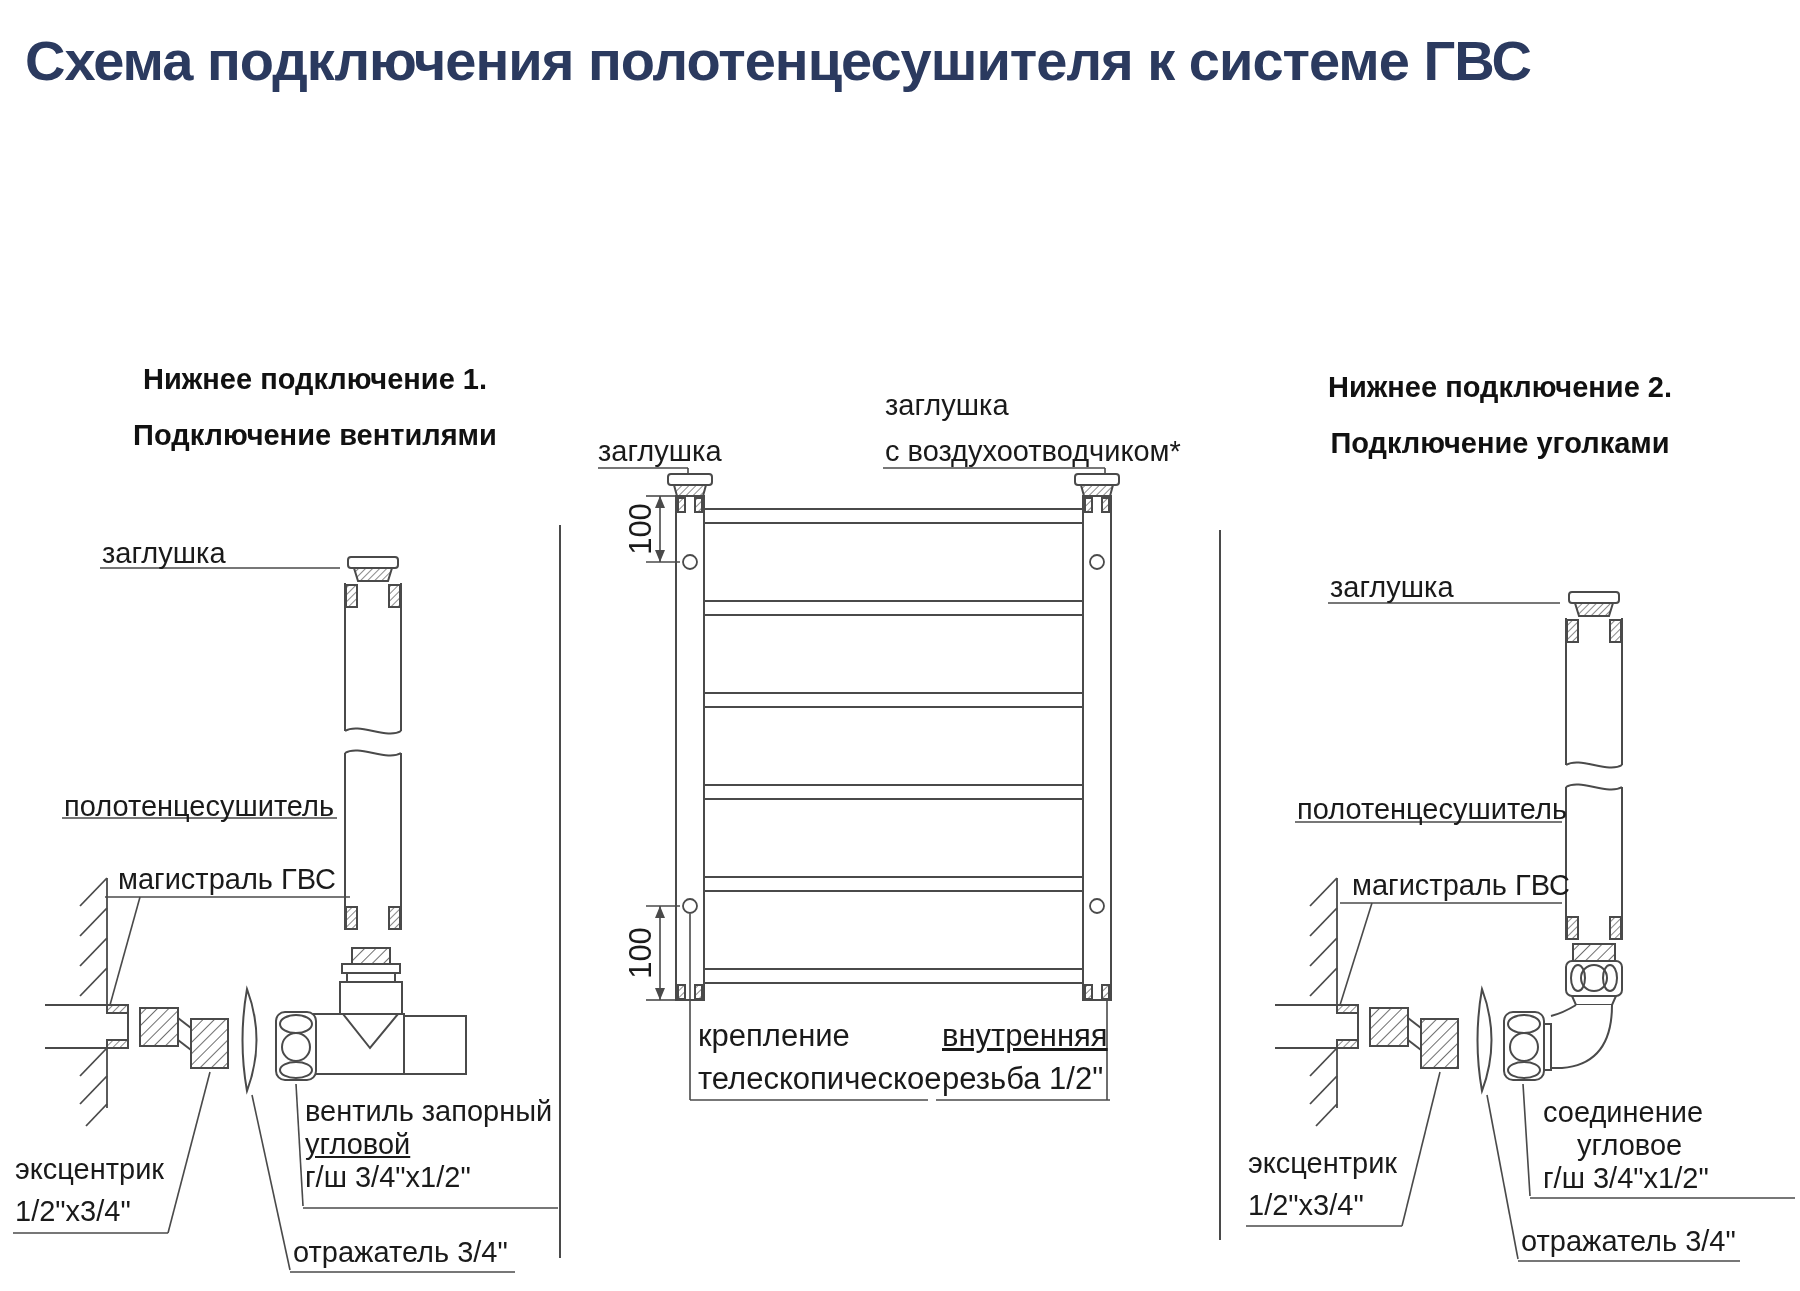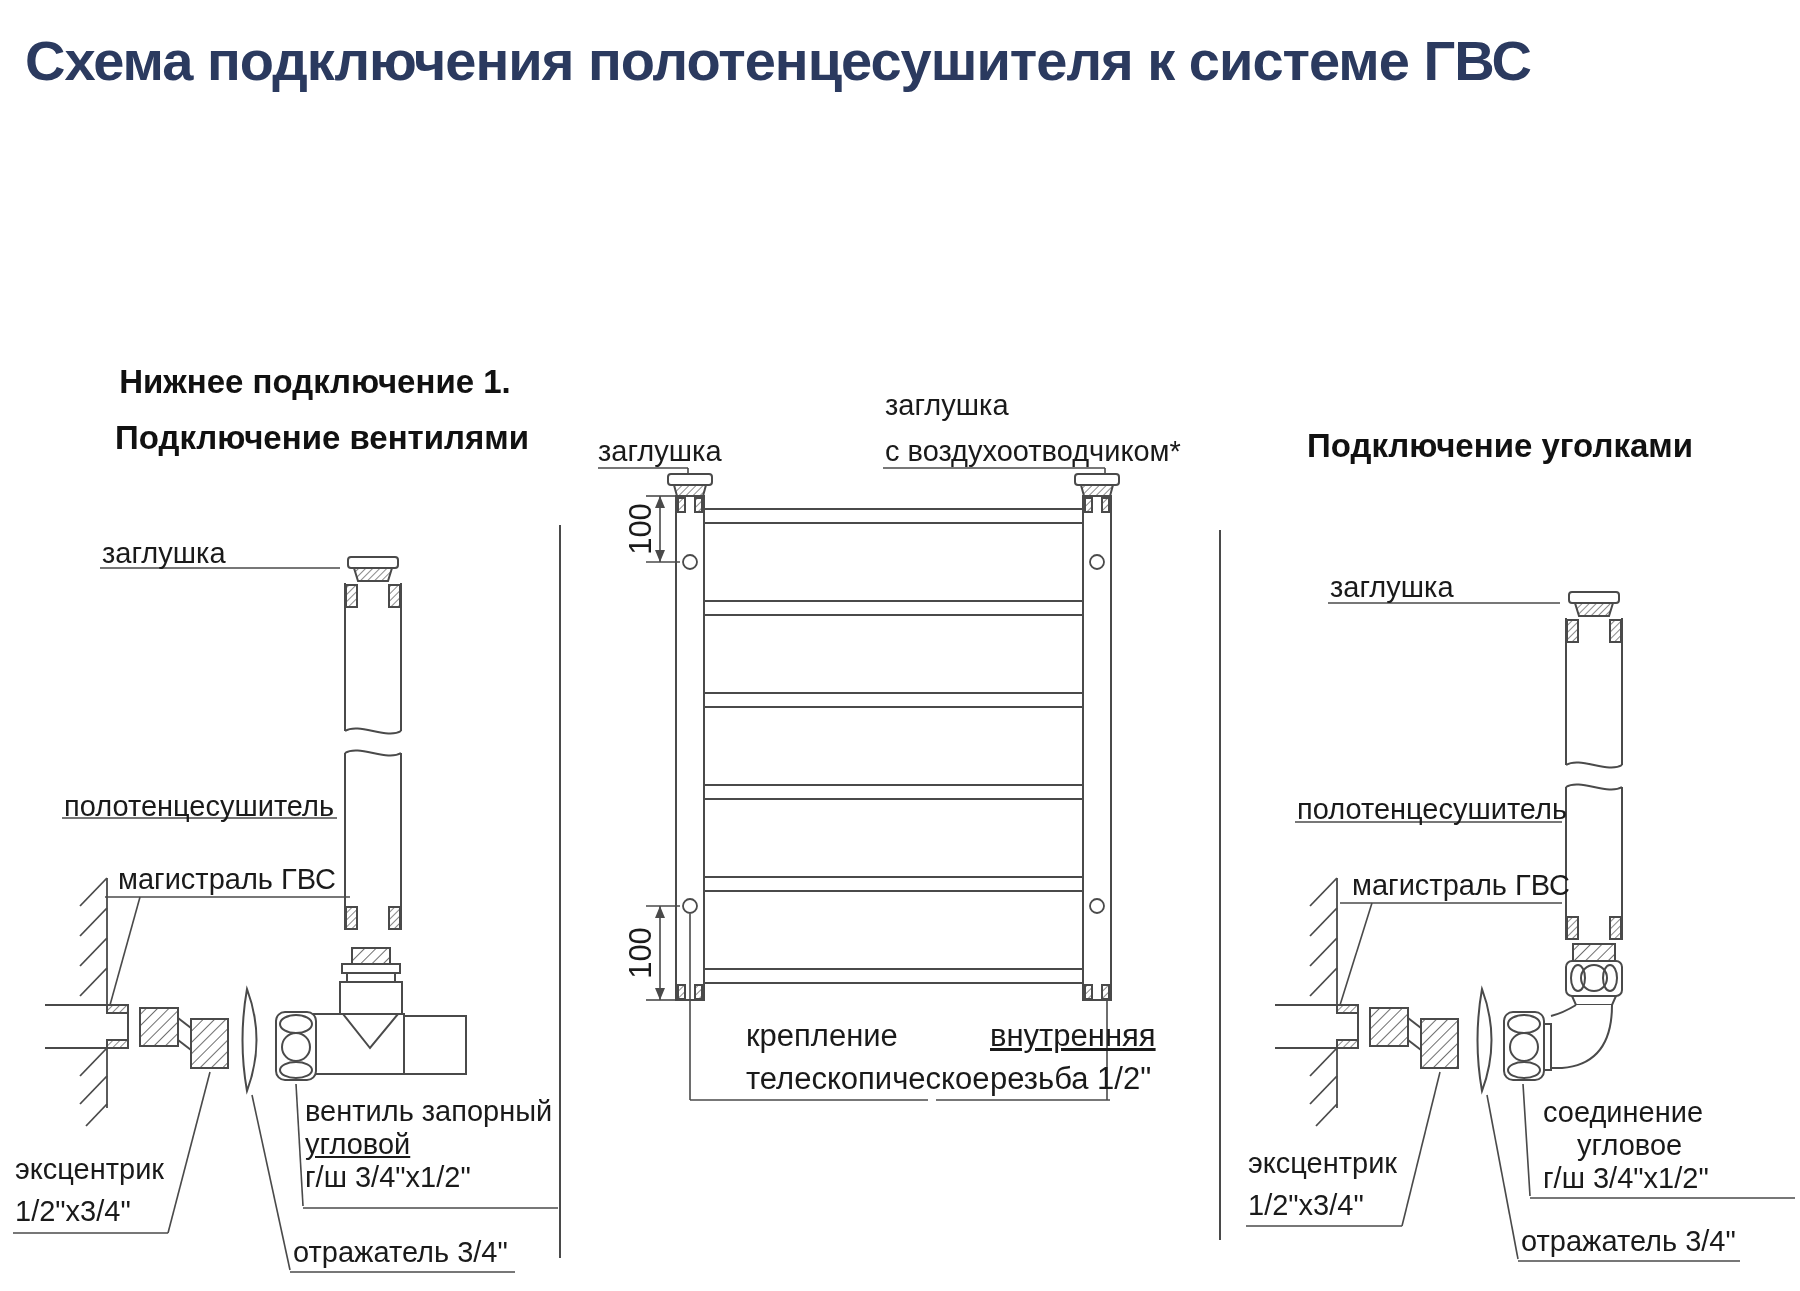--- a/index.html
+++ b/index.html
@@ -1,23 +1,23 @@
 <!DOCTYPE html>
 <html><head>
 <meta charset="utf-8">
 <style>
   html,body{margin:0;padding:0;background:#ffffff;}
   .page{position:relative;width:1800px;height:1291px;background:#fff;overflow:hidden;
         font-family:"Liberation Sans","DejaVu Sans",sans-serif;}
   .title{position:absolute;left:25px;top:28px;width:1760px;font-size:56px;font-weight:bold;
          color:#2b3a5f;letter-spacing:-1px;white-space:nowrap;}
-  .hdr{position:absolute;width:400px;text-align:center;font-size:33px;font-weight:bold;
+  .hdr{position:absolute;width:400px;text-align:center;font-size:29px;font-weight:bold;
        color:#111;white-space:nowrap;}
   .lbl{position:absolute;font-size:29px;color:#1a1a1a;white-space:nowrap;line-height:1.05;text-align:center;}
-  .lbl-lg{font-size:31px;margin-left:48px;}
+  .lbl-lg{font-size:31px;}
   svg{position:absolute;left:0;top:0;}
 </style>
 </head>
 <body>
 
 <div class="page">
 
   <div class="title">Схема подключения полотенцесушителя к системе ГВС</div>
 
   <svg width="1800" height="1291" viewBox="0 0 1800 1291">
@@ -287,20 +287,21 @@
   <div class="lbl" style="left:293px;top:1237px;">отражатель 3/4"</div>
 
   <div class="lbl" style="left:598px;top:436px;">заглушка</div>
   <div class="lbl" style="left:885px;top:390px;">заглушка</div>
   <div class="lbl" style="left:885px;top:436px;">с воздухоотводчиком*</div>
   <div class="lbl lbl-lg" style="left:698px;top:1020px;">крепление</div>
   <div class="lbl lbl-lg" style="left:698px;top:1063px;">телескопическое</div>
   <div class="lbl lbl-lg" style="left:942px;top:1020px;text-decoration:underline;">внутренняя</div>
   <div class="lbl lbl-lg" style="left:942px;top:1063px;">резьба 1/2"</div>
 
+  <div class="hdr" style="left:1300px;top:371px;">Нижнее подключение 2.</div>
   <div class="hdr" style="left:1300px;top:427px;">Подключение уголками</div>
   <div class="lbl" style="left:1330px;top:572px;">заглушка</div>
   <div class="lbl" style="left:1297px;top:794px;">полотенцесушитель</div>
   <div class="lbl" style="left:1352px;top:870px;">магистраль ГВС</div>
   <div class="lbl" style="left:1248px;top:1148px;">эксцентрик</div>
   <div class="lbl" style="left:1248px;top:1190px;">1/2"х3/4"</div>
   <div class="lbl" style="left:1543px;top:1097px;">соединение</div>
   <div class="lbl" style="left:1577px;top:1130px;">угловое</div>
   <div class="lbl" style="left:1543px;top:1163px;">г/ш 3/4"х1/2"</div>
   <div class="lbl" style="left:1521px;top:1226px;">отражатель 3/4"</div>

